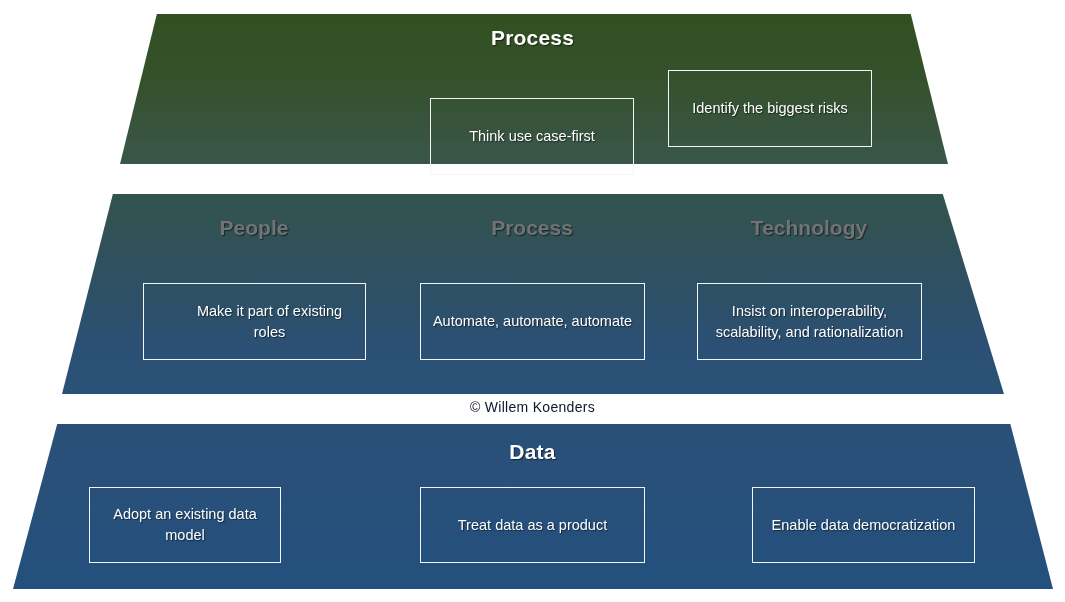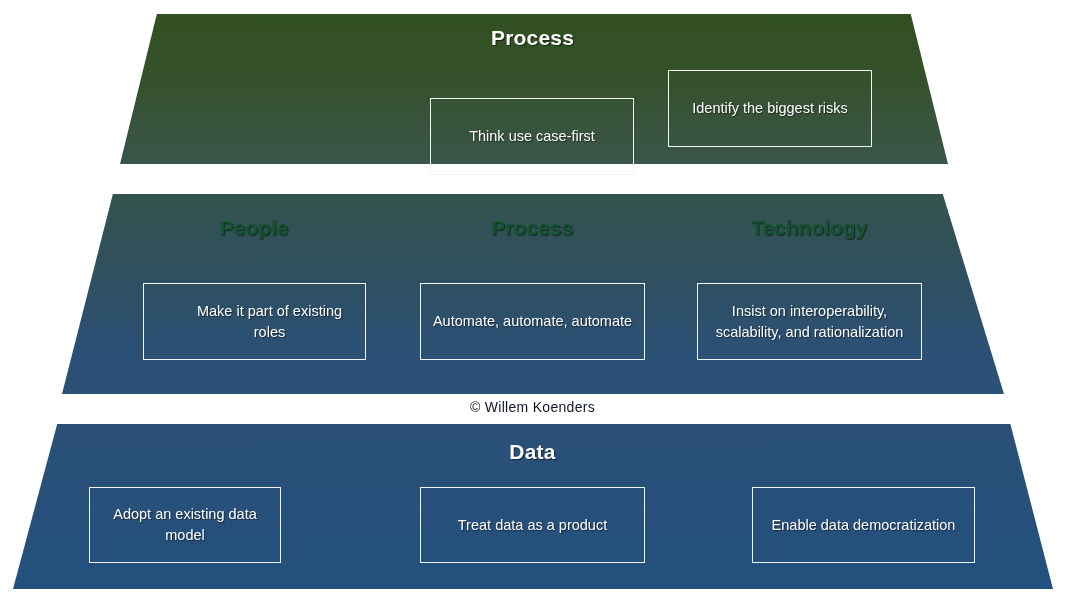--- a/index.html
+++ b/index.html
@@ -87,21 +87,21 @@
   }
   .title-data {
     left: 0;
     right: 0;
     top: 440px;
     text-align: center;
   }
   .col-title {
     position: absolute;
     top: 216px;
-    color: #14532d;
+    color: #737373;
     font-weight: bold;
     font-size: 21px;
     text-shadow: 1px 1px 1px rgba(0,0,0,0.55);
     text-align: center;
     white-space: nowrap;
   }
   .col-title-people     { left: 168px; width: 172px; }
   .col-title-process    { left: 446px; width: 172px; }
   .col-title-technology { left: 723px; width: 172px; }
 

